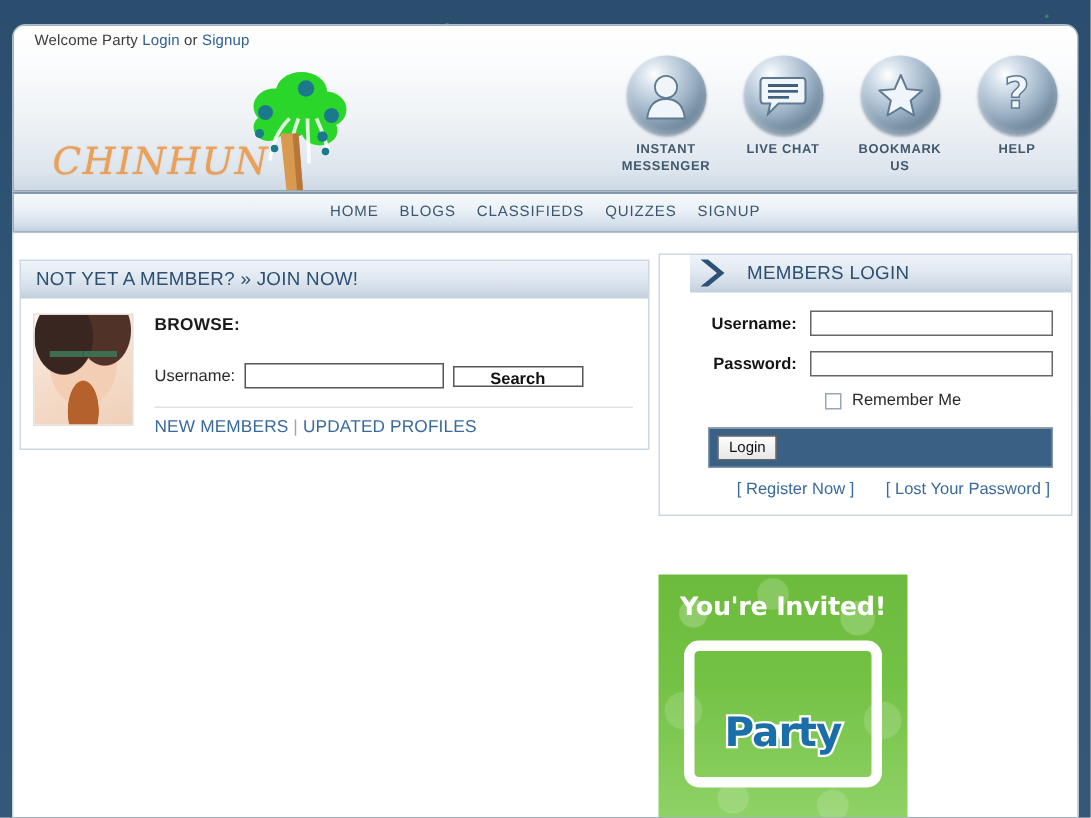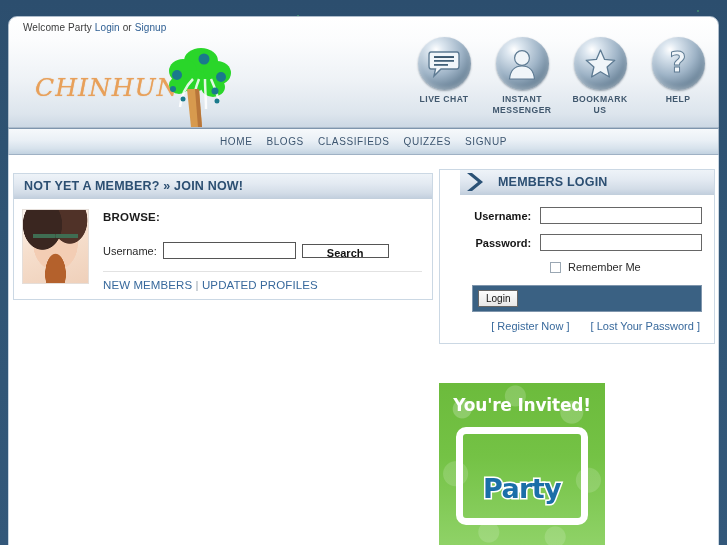--- a/index.html
+++ b/index.html
@@ -61,21 +61,21 @@
   #logo {
     position: absolute;
     left: 18px;
     top: 28px;
     width: 215px;
     height: 82px;
   }
   #logo-text {
     position: absolute;
     left: 8px;
-    top: 28px;
+    top: 48px;
     font-family: "DejaVu Serif", serif;
     font-style: italic;
     font-size: 25px;
     letter-spacing: 1px;
     color: #e8a05a;
     text-shadow: 0 0 1px rgba(225,150,70,.7);
     white-space: nowrap;
   }
   #logo-tree {
     position: absolute;
@@ -168,21 +168,21 @@
     height: 25px;
     background: linear-gradient(180deg,#eef3f8 0%,#e3eaf2 40%,#d2dce7 80%,#c3d0de 100%);
     border-bottom: 1px solid #c2cfdc;
     display: flex;
     align-items: center;
     padding-left: 10px;
     box-sizing: border-box;
   }
   .panel-head-title {
     font-size: 12.5px;
-    font-weight: bold;
+    font-weight: normal;
     color: #2c4f72;
     letter-spacing: .2px;
     white-space: nowrap;
   }
   #left-body {
     padding: 10px 10px 8px 8px;
     display: flex;
     gap: 14px;
   }
   #member-photo {
@@ -478,39 +478,39 @@
         <circle cx="28" cy="54" r="2.5" fill="#1a7a8c"></circle>
         <circle cx="62" cy="56" r="2.5" fill="#1a7a8c"></circle>
       </g>
     </svg>
   </div>
 
   <div id="header-icons">
 
     <div class="hicon">
       <div class="hicon-orb">
+        <svg width="30" height="32" viewBox="0 0 30 32">
+          <circle cx="15" cy="10" r="7.4" fill="#f0f5f9" stroke="#5e7b93" stroke-width="1.2"></circle>
+          <path d="M2.5 31 C3.5 21.5 8.5 18 15 18 C21.5 18 26.5 21.5 27.5 31 Z" fill="#f0f5f9" stroke="#5e7b93" stroke-width="1.2"></path>
+        </svg>
+      </div>
+      <div class="hicon-label">INSTANT MESSENGER</div>
+    </div>
+
+    <div class="hicon">
+      <div class="hicon-orb">
         <svg width="34" height="30" viewBox="0 0 34 30">
           <path d="M4 3 H30 Q32 3 32 6 V17 Q32 20 30 20 H14 L7 27 L8.5 20 H4 Q2 20 2 17 V6 Q2 3 4 3 Z" fill="#f1f6fa" stroke="#5e7b93" stroke-width="1.4"></path>
           <rect x="7" y="7" width="20" height="1.8" fill="#4a6síg880"></rect>
           <rect x="7" y="7" width="20" height="1.8" fill="#42617a"></rect>
           <rect x="7" y="11" width="20" height="1.8" fill="#42617a"></rect>
           <rect x="7" y="15" width="14" height="1.8" fill="#42617a"></rect>
         </svg>
       </div>
       <div class="hicon-label">LIVE CHAT</div>
-    </div>
-
-    <div class="hicon">
-      <div class="hicon-orb">
-        <svg width="30" height="32" viewBox="0 0 30 32">
-          <circle cx="15" cy="10" r="7.4" fill="#f0f5f9" stroke="#5e7b93" stroke-width="1.2"></circle>
-          <path d="M2.5 31 C3.5 21.5 8.5 18 15 18 C21.5 18 26.5 21.5 27.5 31 Z" fill="#f0f5f9" stroke="#5e7b93" stroke-width="1.2"></path>
-        </svg>
-      </div>
-      <div class="hicon-label">INSTANT MESSENGER</div>
     </div>
 
     <div class="hicon">
       <div class="hicon-orb">
         <svg width="33" height="32" viewBox="0 0 33 32">
           <path d="M16.5 2 L20.6 11.4 L30.8 12.3 L23.1 19 L25.4 29 L16.5 23.7 L7.6 29 L9.9 19 L2.2 12.3 L12.4 11.4 Z" fill="#f0f5f9" stroke="#5e7b93" stroke-width="1.3" stroke-linejoin="round"></path>
         </svg>
       </div>
       <div class="hicon-label">BOOKMARK US</div>
     </div>

